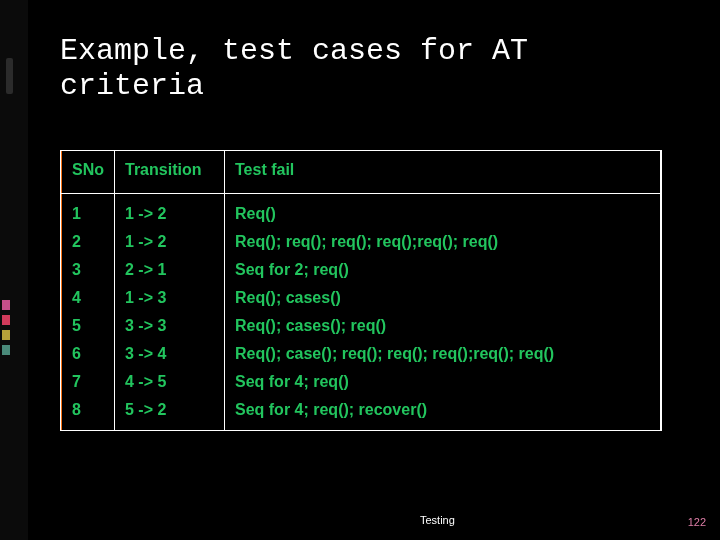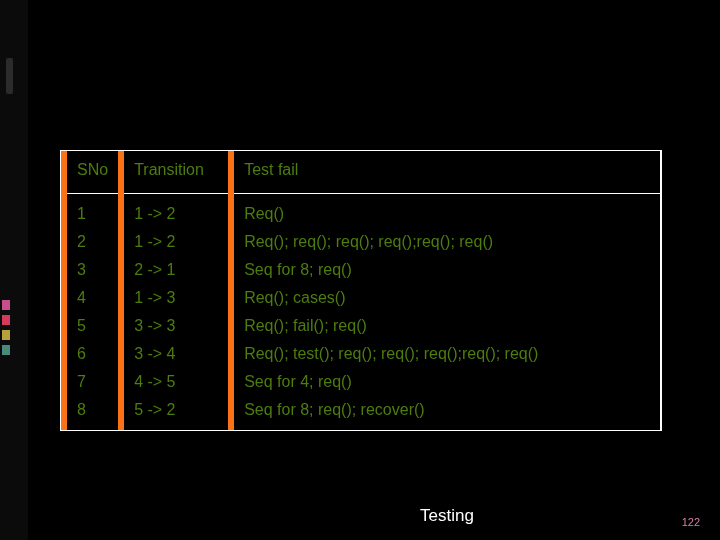--- a/index.html
+++ b/index.html
@@ -35,27 +35,27 @@
     top: 150px;
     left: 60px;
     width: 600px;
     border: 1px solid #fff;
   }
   table {
     border-collapse: collapse;
     width: 100%;
   }
   th, td {
-    border-left: 6px solid #f97316;
+    border-left: 1px solid #f97316;
     border-right: 1px solid #fff;
     text-align: left;
     font-family: Verdana, Arial, sans-serif;
     font-size: 16px;
-    color: #4d7c0f;
-    font-weight: normal;
+    color: #22c55e;
+    font-weight: bold;
     background: #000;
   }
   thead th {
     padding: 10px 10px 14px 10px;
     border-bottom: 1px solid #fff;
   }
   tbody td {
     padding: 2px 10px;
     line-height: 1.5;
   }
@@ -66,27 +66,27 @@
     padding-bottom: 8px;
   }
   .col-sno { width: 52px; }
   .col-trans { width: 110px; }
   .col-test { width: auto; }
 
   .footer-label {
     position: absolute;
     bottom: 14px;
     left: 420px;
-    font-size: 17px;
+    font-size: 11px;
     color: #ffffff;
   }
   .page-num {
     position: absolute;
     bottom: 12px;
-    right: 20px;
+    right: 14px;
     font-size: 11px;
     color: #de7ea7;
   }
   .side-accent {
     position: absolute;
     left: 0;
     top: 0;
     bottom: 0;
     width: 28px;
     background: #0b0b0b;
@@ -125,20 +125,21 @@
 <div class="slide">
   <div class="side-accent">
     <div class="side-bars">
       <span class="sb1"></span>
       <span class="sb2"></span>
       <span class="sb3"></span>
       <span class="sb4"></span>
     </div>
   </div>
 
+  <div class="title">Example, test cases for AT criteria</div>
 
   <div class="table-wrap">
     <table>
       <colgroup>
         <col class="col-sno">
         <col class="col-trans">
         <col class="col-test">
       </colgroup>
       <thead>
         <tr>
@@ -154,46 +155,46 @@
             <td>Req()</td>
           </tr>
           <tr>
             <td>2</td>
             <td>1 -&gt; 2</td>
             <td>Req(); req(); req(); req();req(); req()</td>
           </tr>
           <tr>
             <td>3</td>
             <td>2 -&gt; 1</td>
-            <td>Seq for 8; req()</td>
+            <td>Seq for 2; req()</td>
           </tr>
           <tr>
             <td>4</td>
             <td>1 -&gt; 3</td>
             <td>Req(); cases()</td>
           </tr>
           <tr>
             <td>5</td>
             <td>3 -&gt; 3</td>
-            <td>Req(); fail(); req()</td>
+            <td>Req(); cases(); req()</td>
           </tr>
           <tr>
             <td>6</td>
             <td>3 -&gt; 4</td>
-            <td>Req(); test(); req(); req(); req();req(); req()</td>
+            <td>Req(); case(); req(); req(); req();req(); req()</td>
           </tr>
           <tr>
             <td>7</td>
             <td>4 -&gt; 5</td>
             <td>Seq for 4; req()</td>
           </tr>
           <tr>
             <td>8</td>
             <td>5 -&gt; 2</td>
-            <td>Seq for 8; req(); recover()</td>
+            <td>Seq for 4; req(); recover()</td>
           </tr>
         </tbody>
     </table>
   </div>
 
   <div class="footer-label">Testing</div>
   <div class="page-num">122</div>
 </div>
 
 </body></html>

